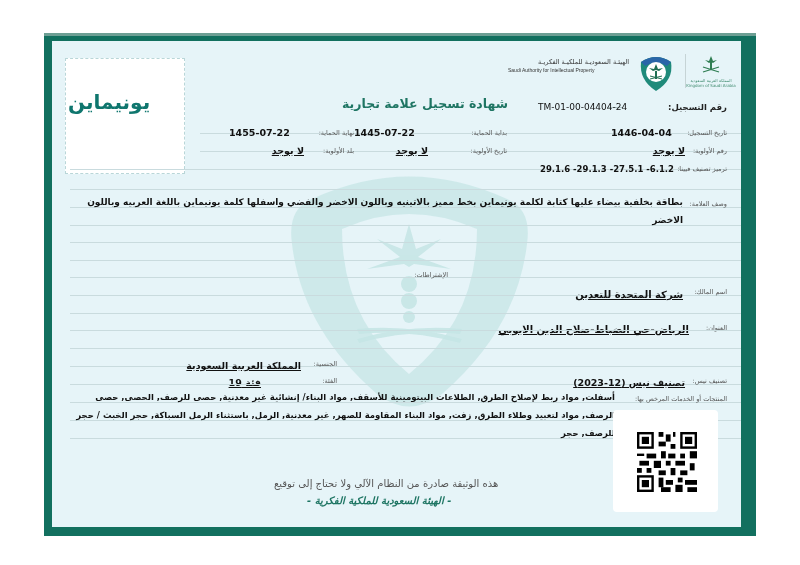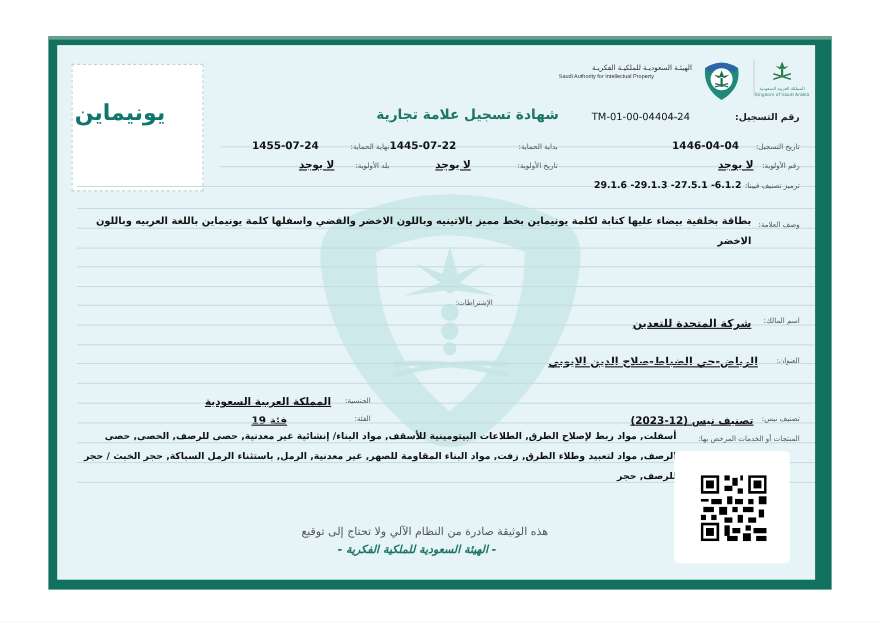--- a/index.html
+++ b/index.html
@@ -75,21 +75,21 @@
   <div class="label" style="right:14px;top:61px;font-size:8.5px;color:#222;font-weight:bold;">رقم التسجيل:</div>
   <div class="rule" style="left:555px;width:16px;top:66px;background:#b0c4c7;"></div>
   <div class="valueL" style="left:486px;top:61px;font-weight:normal;font-size:9px;">TM-01-00-04404-24</div>
 
   <div class="rule" style="left:148px;width:541px;top:92px;"></div>
   <div class="label" style="right:14px;top:88px;">تاريخ التسجيل:</div>
   <div class="valueL" style="left:559px;top:86px;">1446-04-04</div>
   <div class="label" style="right:234px;top:88px;">بداية الحماية:</div>
   <div class="valueL" style="left:302px;top:86px;">1445-07-22</div>
   <div class="label" style="right:387px;top:88px;">نهاية الحماية:</div>
-  <div class="valueL" style="left:177px;top:86px;">1455-07-24</div>
+  <div class="valueL" style="left:177px;top:86px;">1455-07-22</div>
 
   <div class="rule" style="left:148px;width:541px;top:110px;"></div>
   <div class="label" style="right:14px;top:106px;">رقم الأولوية:</div>
   <div class="value" style="right:56px;top:104px;">لا يوجد</div>
   <div class="label" style="right:234px;top:106px;">تاريخ الأولوية:</div>
   <div class="value" style="right:313px;top:104px;">لا يوجد</div>
   <div class="label" style="right:387px;top:106px;">بلد الأولوية:</div>
   <div class="value" style="right:437px;top:104px;">لا يوجد</div>
 
   <div class="rule" style="left:18px;width:671px;top:128px;"></div>

